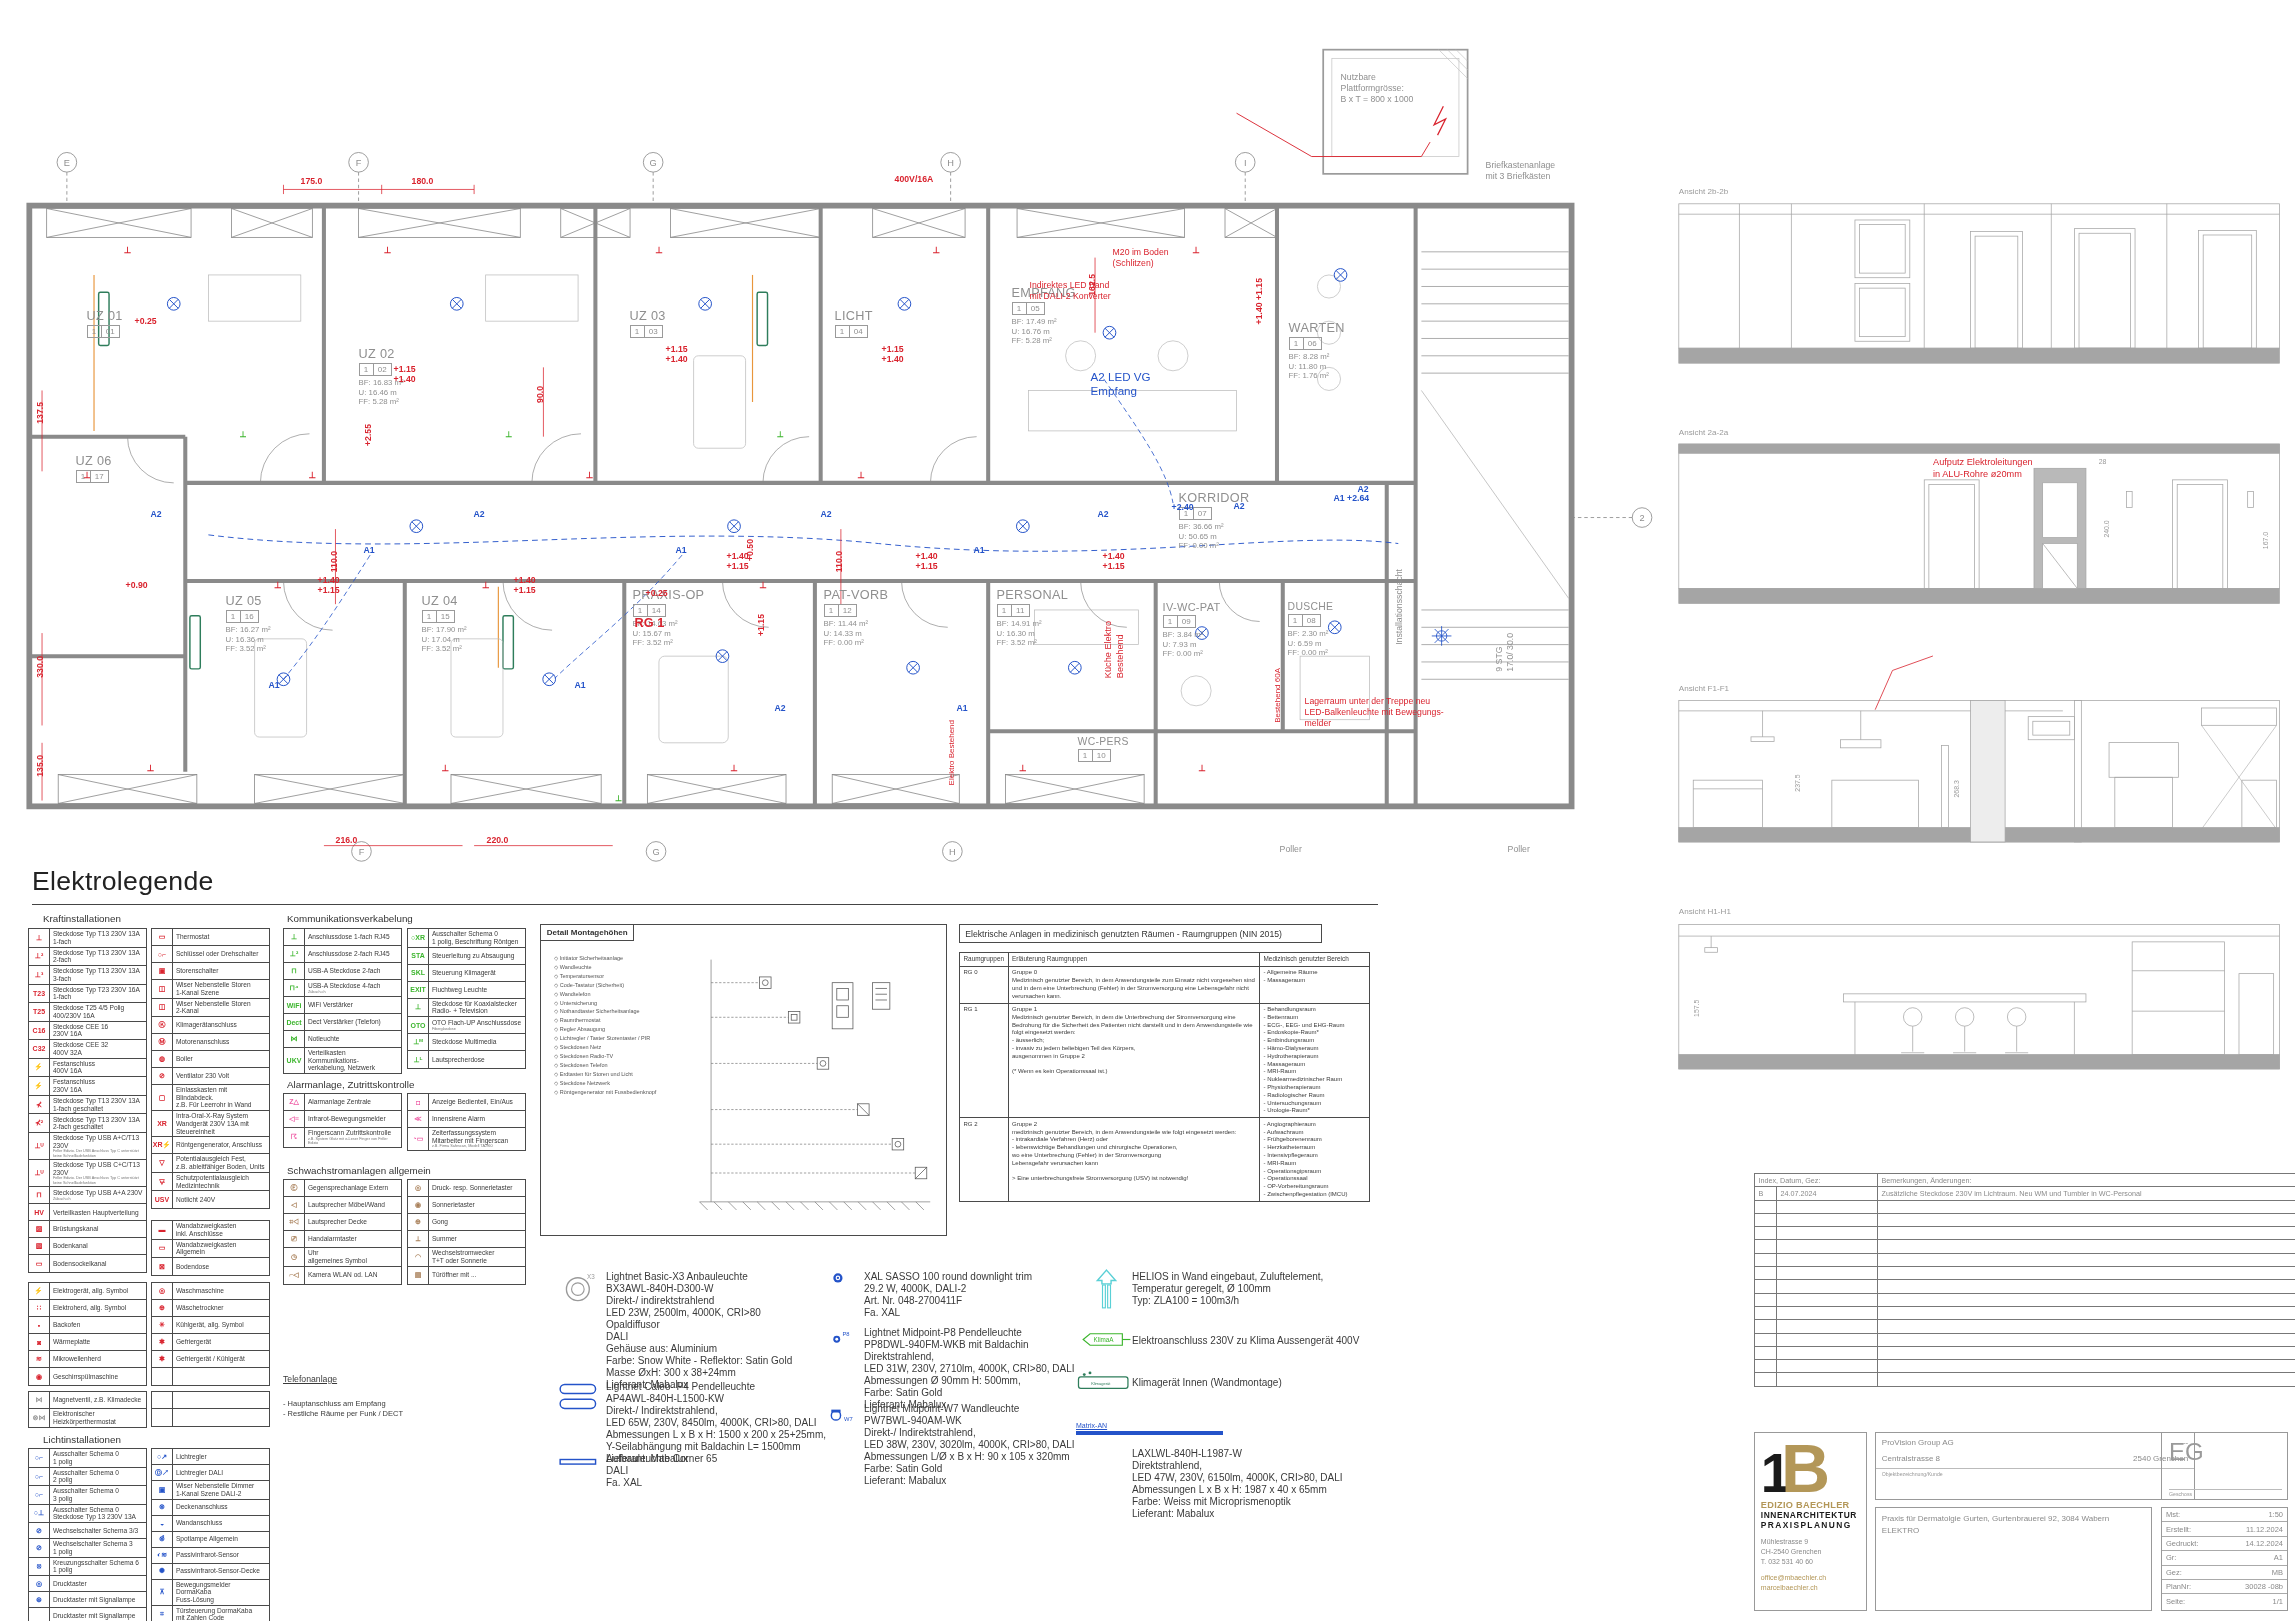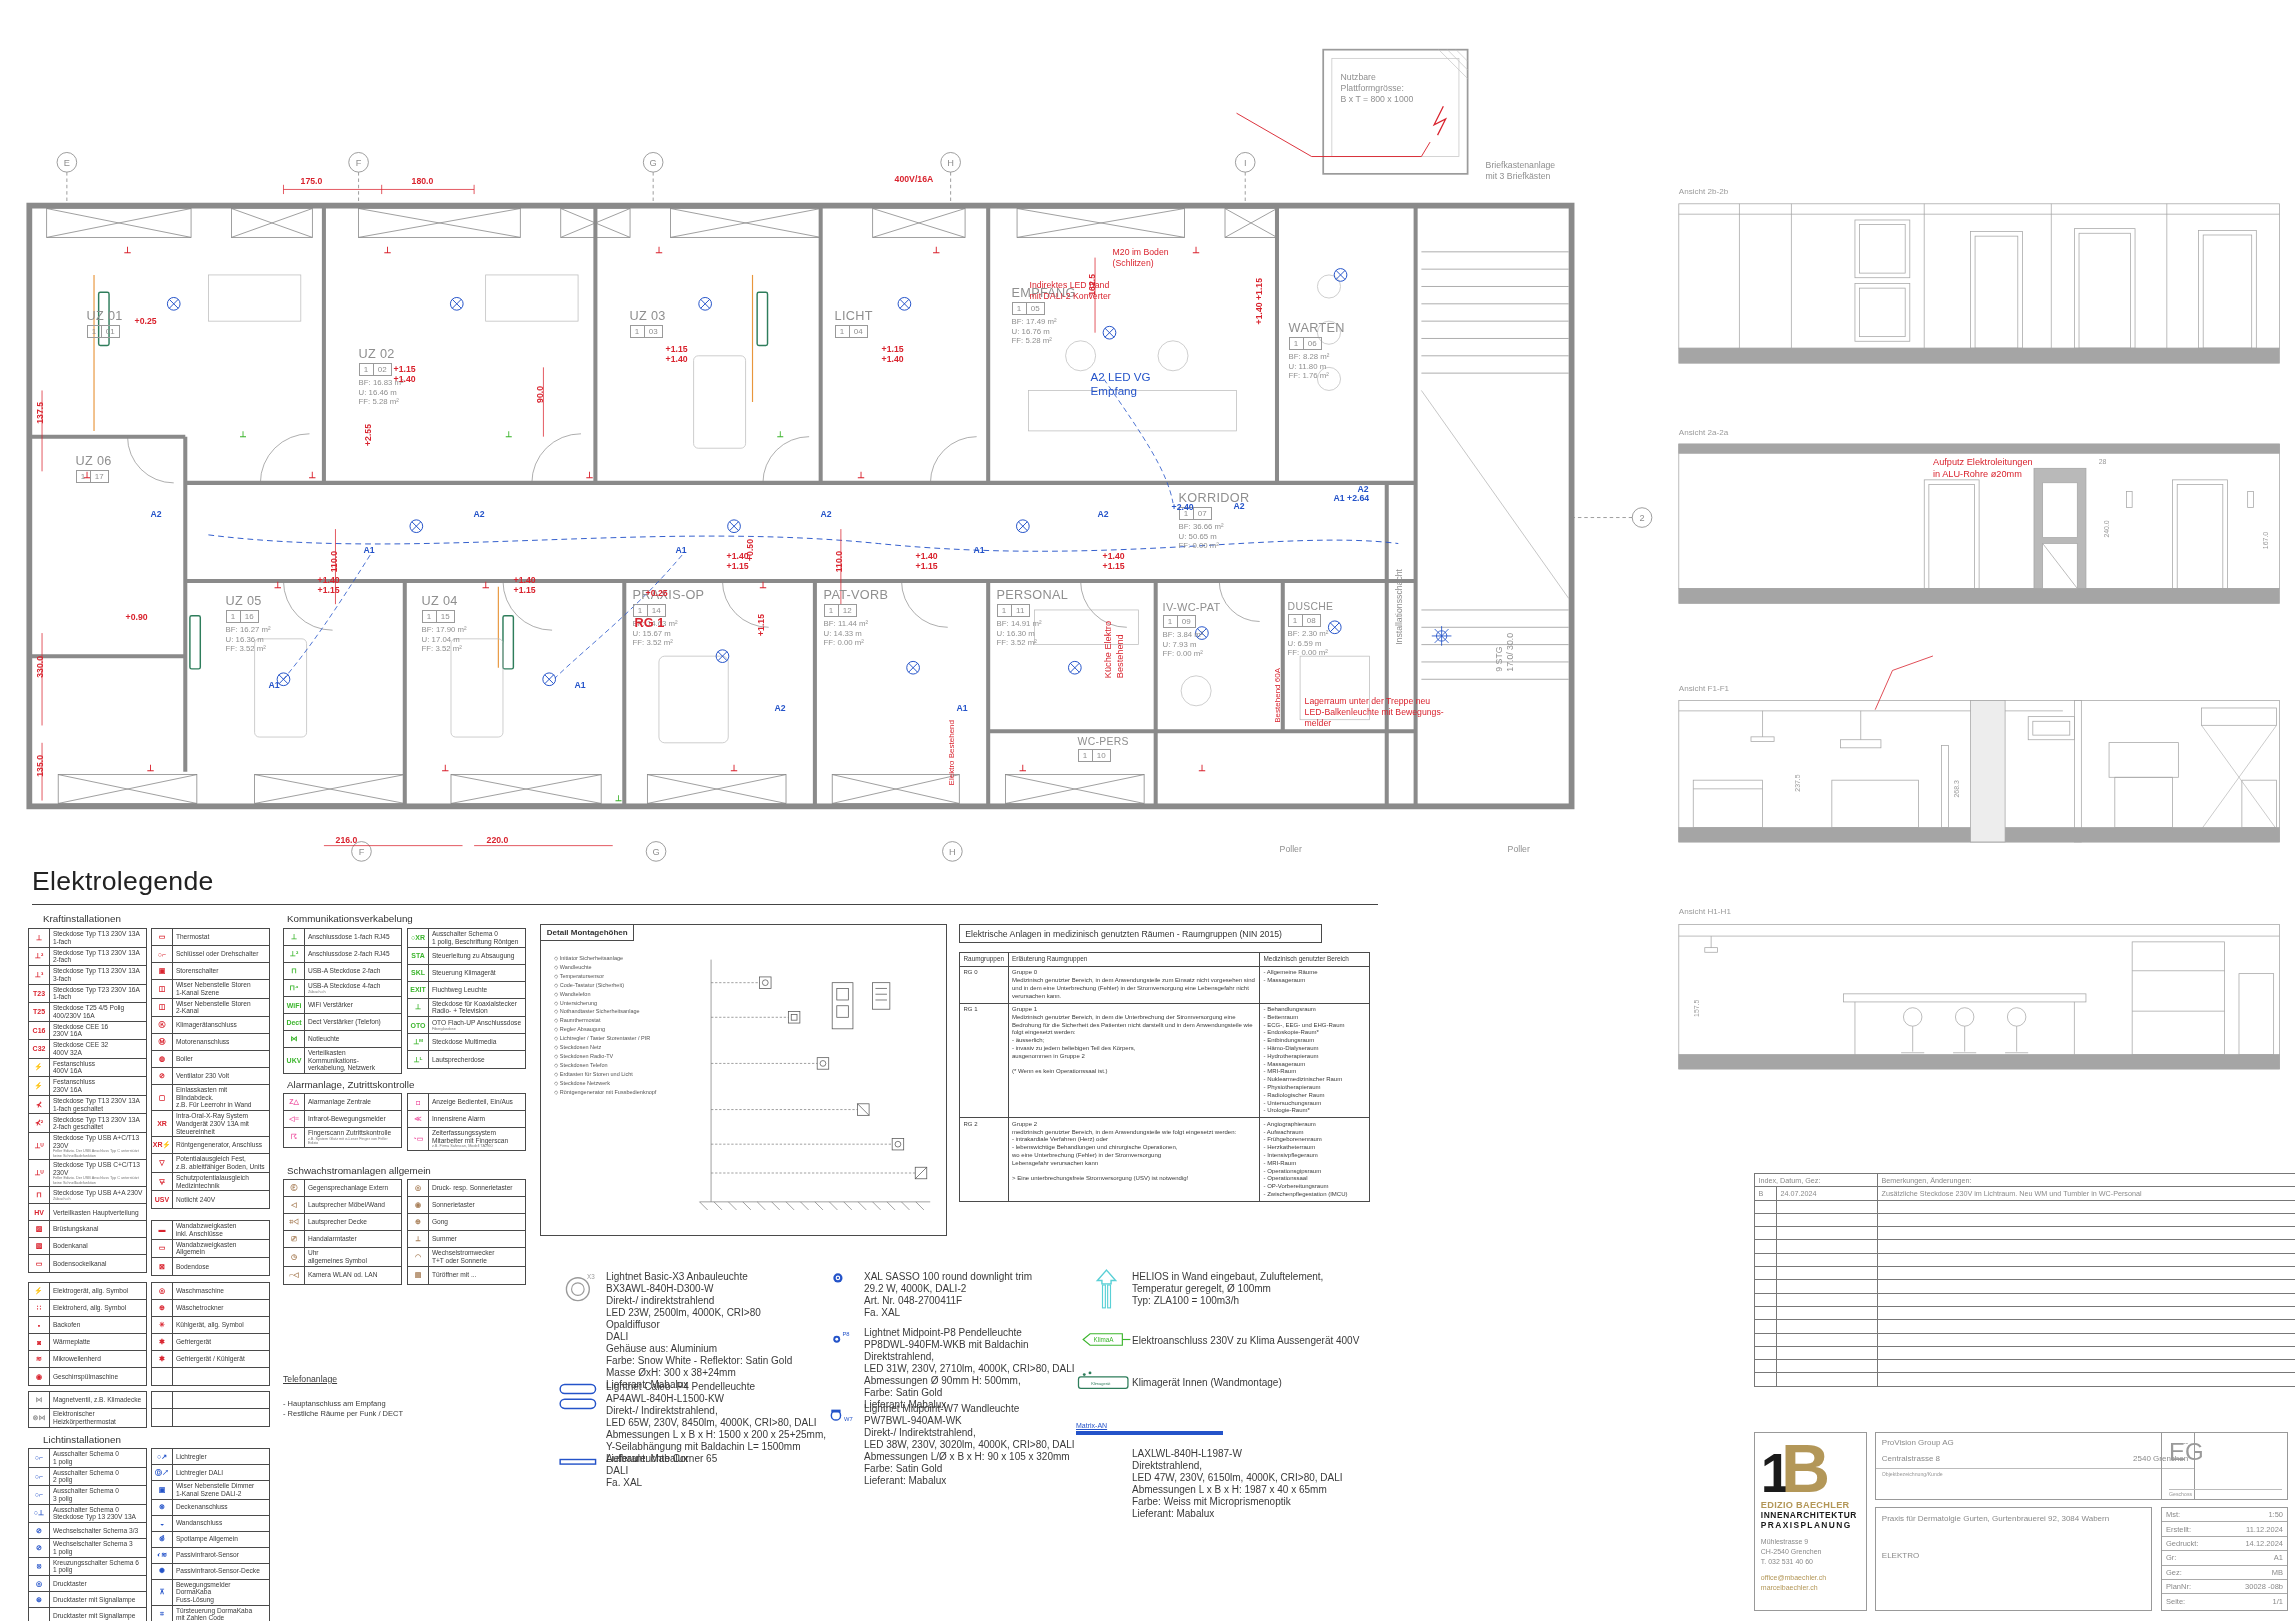--- a/index.html
+++ b/index.html
@@ -555,21 +555,21 @@
         <span class="pin r" style="left: 502px; top: 543px;">+1.40
 +1.15</span>
         <span class="pin r" style="left: 715px; top: 519px;">+1.40
 +1.15</span>
         <span class="pin r" style="left: 904px; top: 519px;">+1.40
 +1.15</span>
         <span class="pin r" style="left: 1091px; top: 519px;">+1.40
 +1.15</span>
         <span class="pin r vert" style="left: 1242px; top: 246px;">+1.40  +1.15</span>
         <span class="pin r" style="left: 123px; top: 284px;">+0.25</span>
-        <span class="pin r" style="left: 114px; top: 580px;">+0.90</span>
+        <span class="pin r" style="left: 114px; top: 548px;">+0.90</span>
         <span class="pin r vert" style="left: 351px; top: 392px;">+2.55</span>
         <span class="pin r" style="left: 634px; top: 556px;">+0.25</span>
         <span class="pin b" style="left: 1160px; top: 470px;">+2.40</span>
         <span class="pin b" style="left: 1322px; top: 461px;">A1 +2.64</span>
         <span class="pin r vert" style="left: 733px; top: 507px;">+0.50</span>
         <span class="pin r vert" style="left: 744px; top: 582px;">+1.15</span>
         <span class="pin b lg" style="left: 139px; top: 477px;">A2</span>
         <span class="pin b lg" style="left: 352px; top: 513px;">A1</span>
         <span class="pin b lg" style="left: 462px; top: 477px;">A2</span>
         <span class="pin b lg" style="left: 664px; top: 513px;">A1</span>
@@ -1788,21 +1788,21 @@
     </div>
     <div style="display:flex;justify-content:space-between;padding:7px 5.8px 0;font-size:8px;color:#8a8a8a;border-bottom:0.6px solid #bbb;padding-bottom:5.8px">
       <span>Centralstrasse 8</span>
       <span>2540 Grenchen</span>
     </div>
     <div style="padding:1.7px 5.8px;font-size:5.2px;color:#999">Objektbezeichnung/Kunde</div>
   </div>
 
   <div class="tbox" style="left:1875px;top:1507px;width:277px;height:104px;padding:5.8px">
     <div style="font-size:8px;color:#8a8a8a">Praxis für Dermatolgie Gurten,  Gurtenbrauerei 92, 3084 Wabern</div>
-    <div style="font-size:8px;color:#8a8a8a;margin-top:28px">ELEKTRO</div>
+    <div style="font-size:8px;color:#8a8a8a;margin-top:3px">ELEKTRO</div>
   </div>
 
   <div class="tbox" style="left:2161px;top:1432px;width:127px;height:68px">
     <div style="font-size:24px;color:#9a9a9a;padding:4.6px 7px 0">EG</div>
     <div style="position:absolute;bottom:2.3px;left:7px;font-size:5.2px;color:#999;border-top:0.6px solid #bbb;width:113px;padding-top:1.2px">Geschoss</div>
   </div>
 
   <div class="tbox" style="left:2161px;top:1507px;width:127px;height:104px">
 
       <div class="trow">

